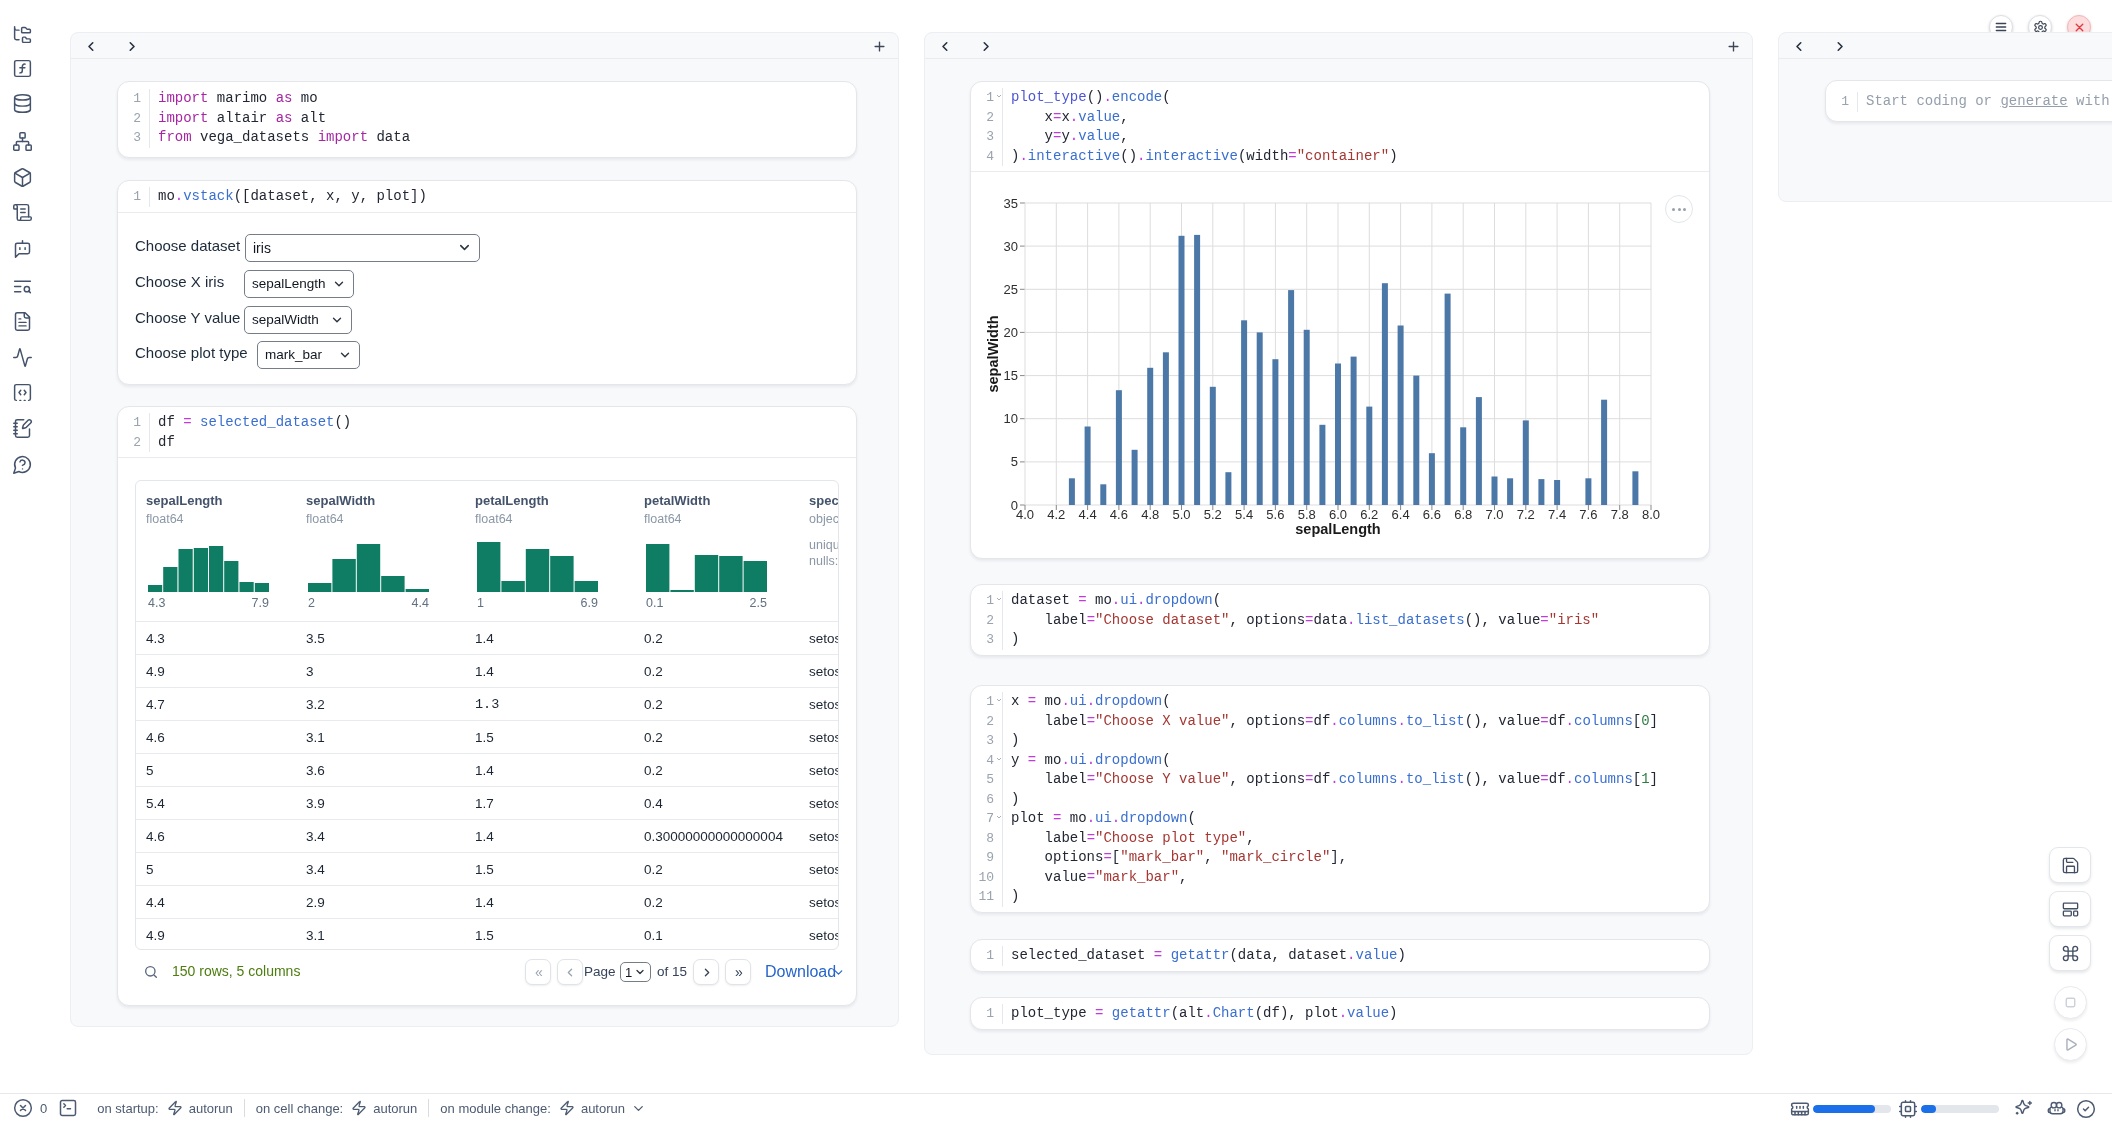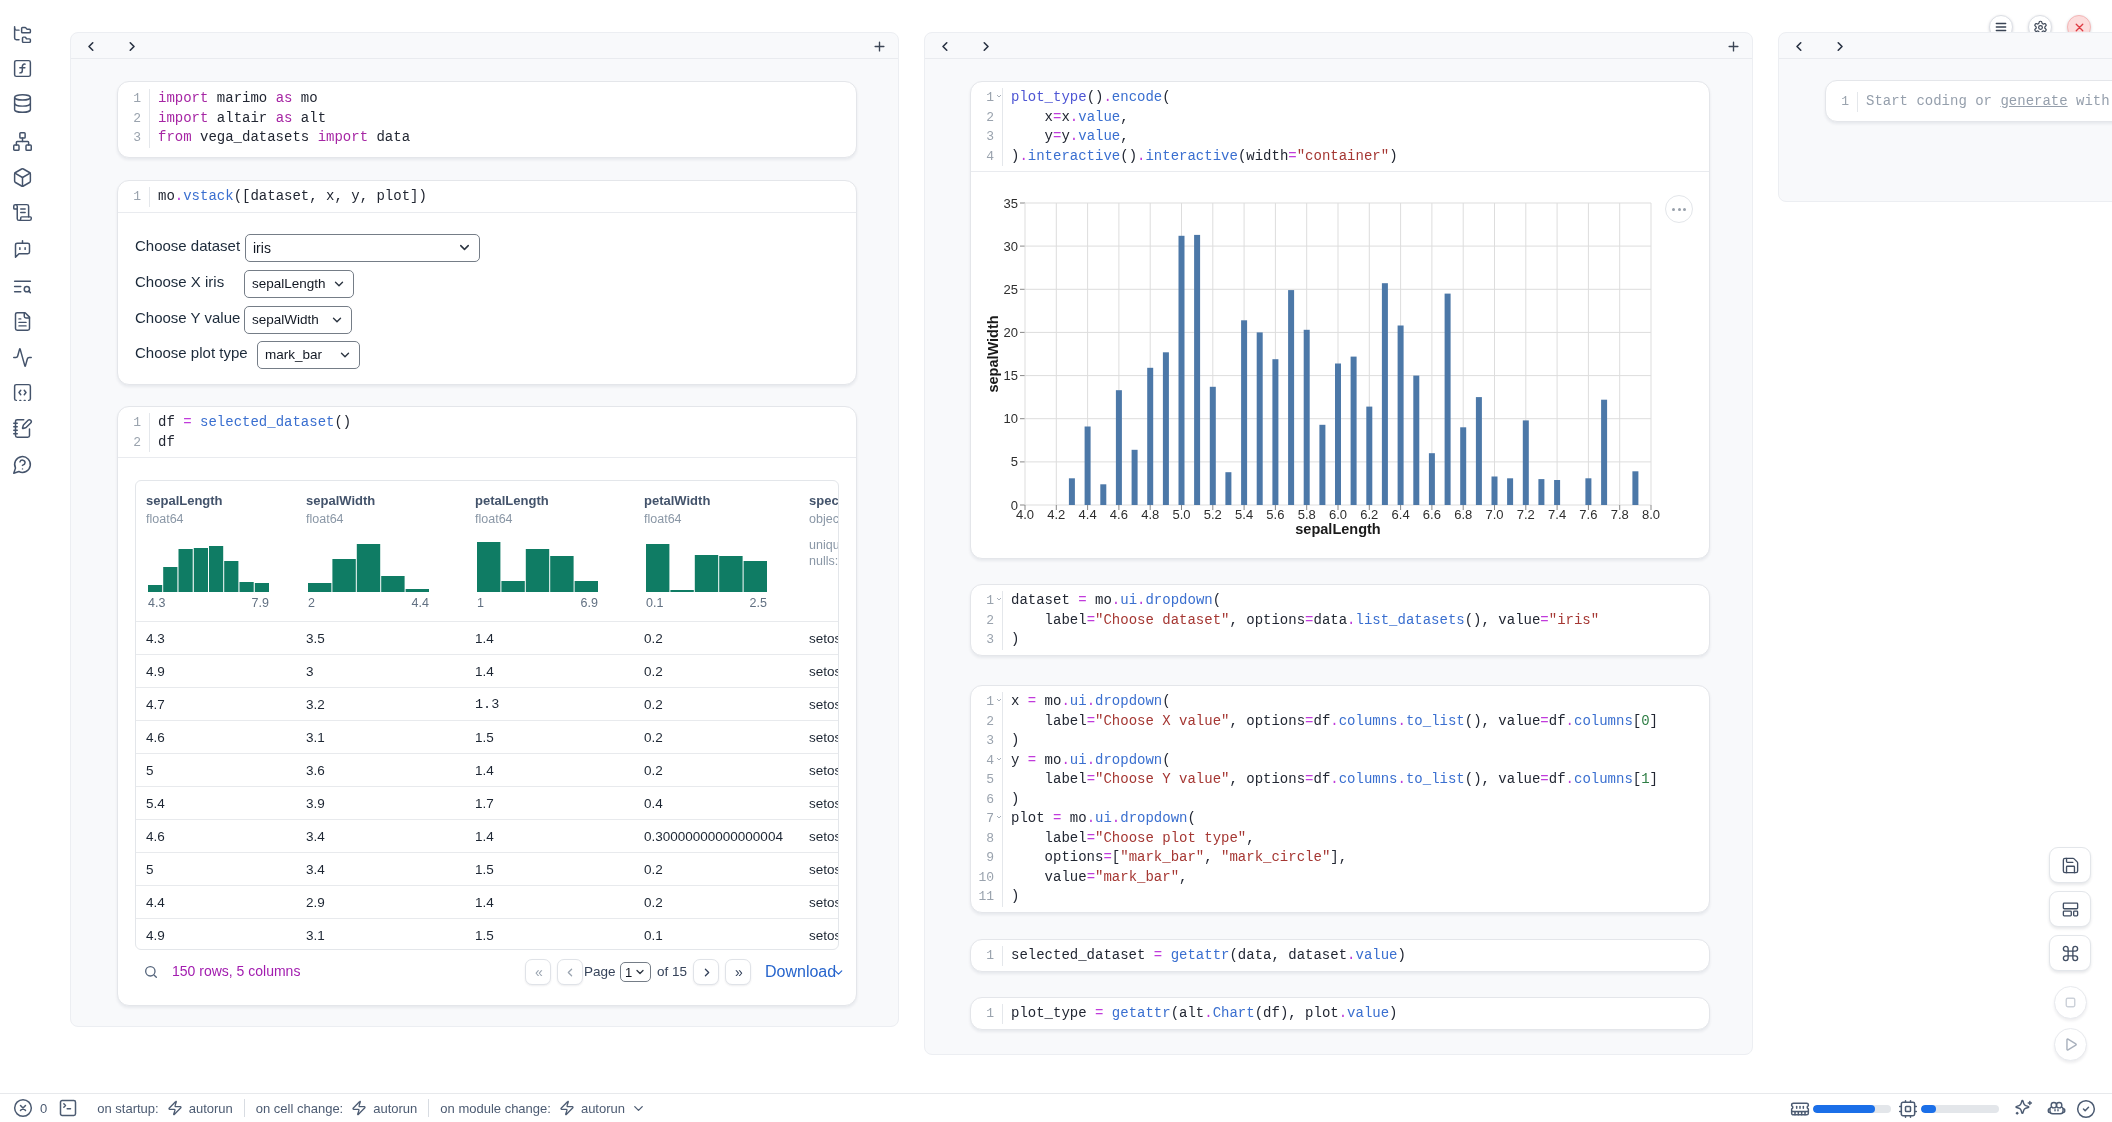--- a/index.html
+++ b/index.html
@@ -353,21 +353,21 @@
             <span style="left:339px;">1.5</span>
             <span style="left:508px;">0.1</span>
             <span style="left:673px;">setosa</span>
           </div>
       </div>
       <div style="position:absolute; left:17px; top:501px; width:704px; height:26px;">
         <svg class="ic" width="16" height="16" viewBox="0 0 24 24" style="stroke-width:2;stroke:#55657c;position:absolute;left:8px;top:5px;">
             <circle cx="11" cy="11" r="7"></circle>
             <path d="m20 20-3.2-3.2"></path>
           </svg>
-        <span style="position:absolute;left:37px;top:4px;font-size:14px;color:#a21caf;">150 rows, 5 columns</span>
+        <span style="position:absolute;left:37px;top:4px;font-size:14px;color:#4d7c0f;">150 rows, 5 columns</span>
         <div class="pgbtn" style="position:absolute;left:390px;top:0;">
             <span style="font-size:14px;color:#9aa4b0;letter-spacing:-2px;">«</span>
           </div>
         <div class="pgbtn" style="position:absolute;left:422px;top:0;">
             <svg class="ic" width="13" height="13" viewBox="0 0 24 24" style="stroke-width:2.4;stroke:#9aa4b0;">
               <path d="m14 6-6 6 6 6"></path>
             </svg>
           </div>
         <span style="position:absolute;left:449px;top:5px;font-size:13.5px;color:#36435a;">Page</span>
         <div class="sel" style="position:absolute;left:485px;top:3px;width:31px;height:20px;font-size:13px;padding:0 4px;">

